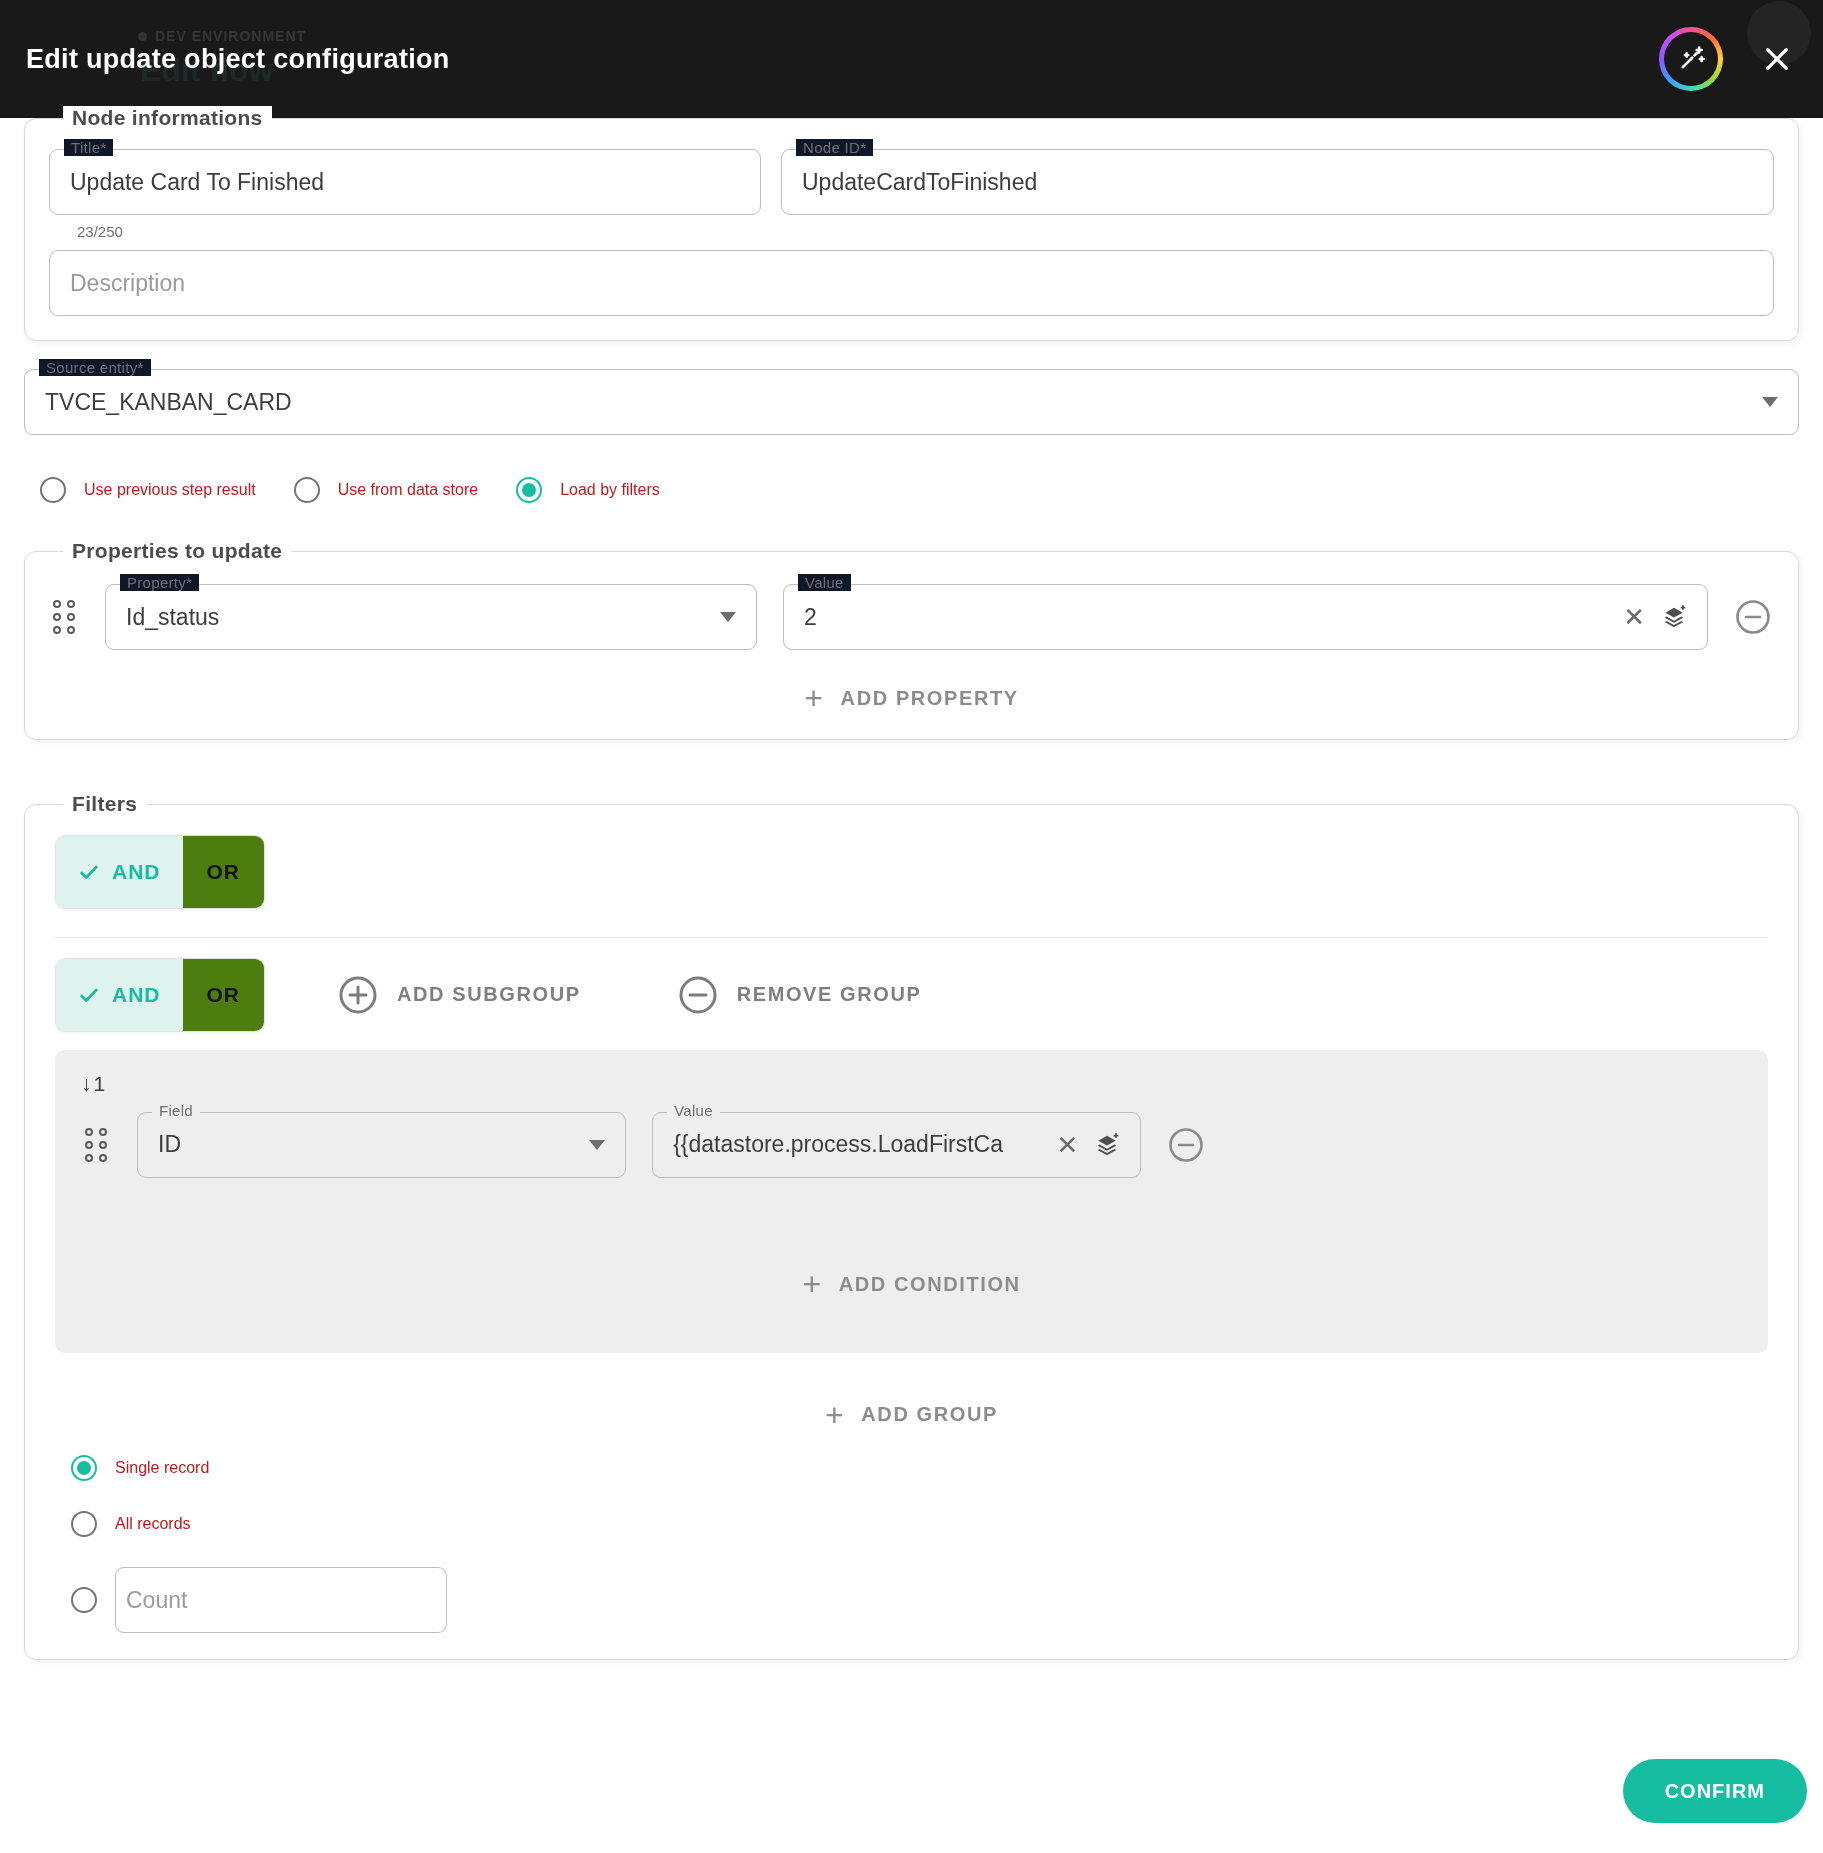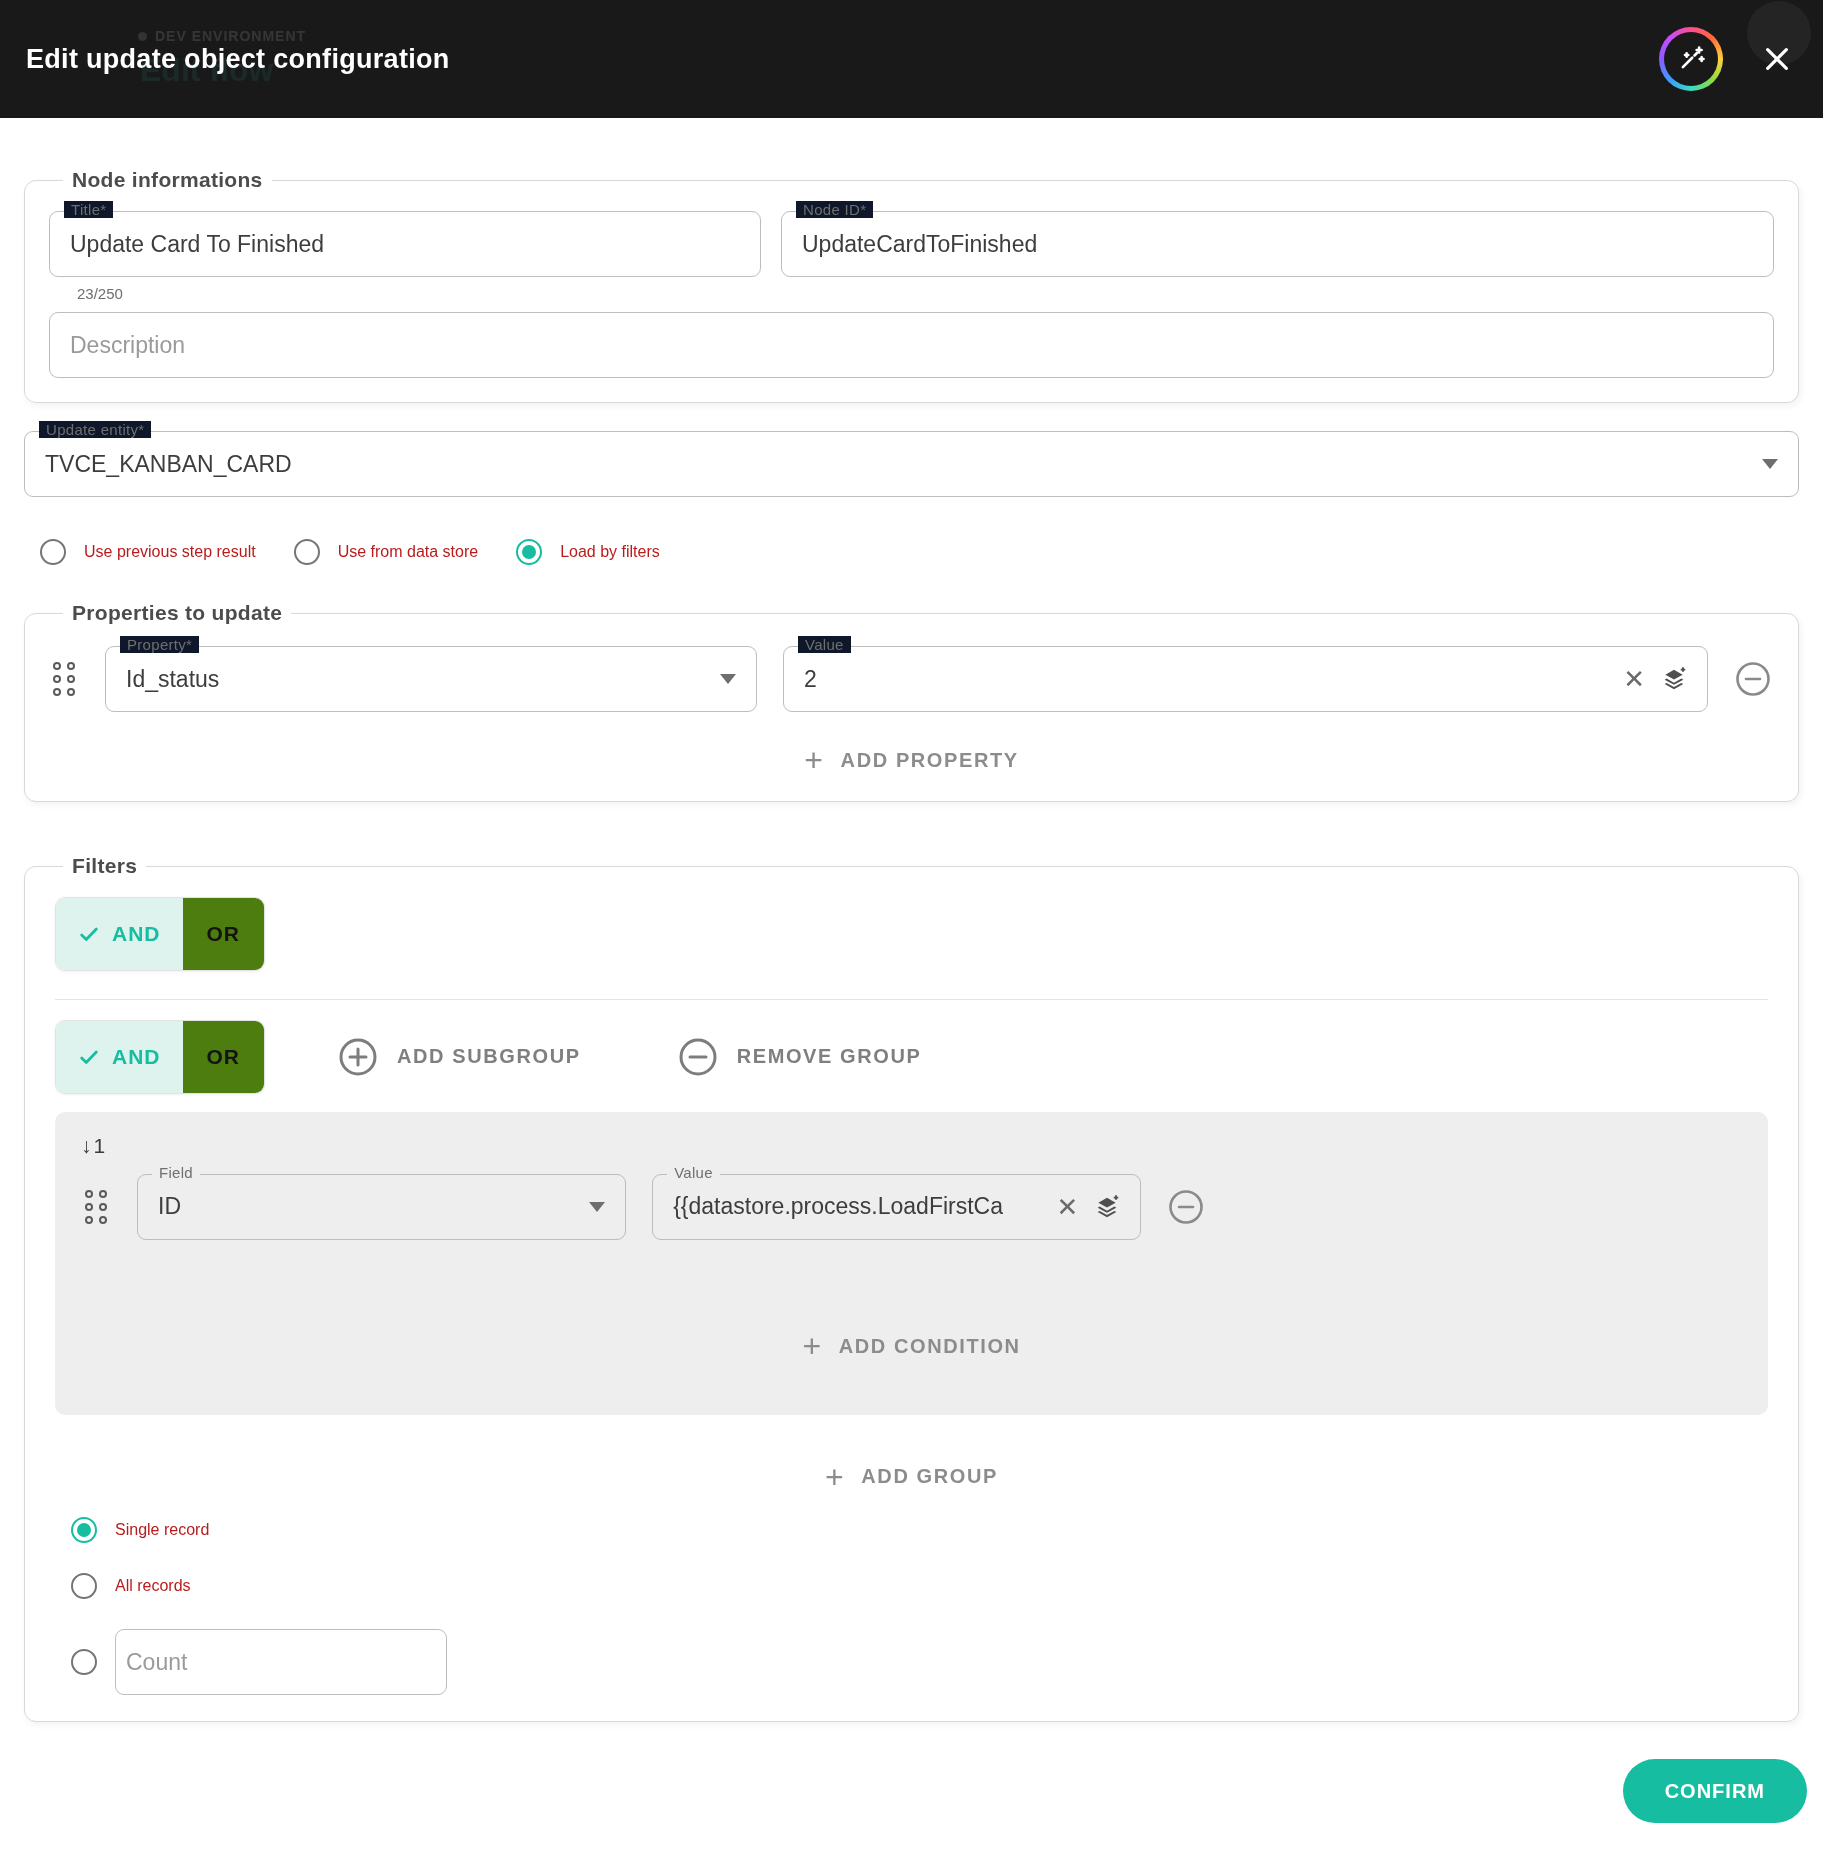--- a/index.html
+++ b/index.html
@@ -44,21 +44,21 @@
   input.bare{border:none;outline:none;width:100%;height:100%;font-size:23px;color:var(--ink);background:transparent;}
   input.bare::placeholder{color:#9a9a9a;}
 
   
   .fs{position:relative;border:1px solid var(--fs-border);border-radius:12px;margin:0 24px;background:#fff;box-shadow:2px 3px 7px rgba(0,0,0,.05);}
   .fs>.legend{position:absolute;top:-13px;left:38px;background:#fff;padding:0 9px;font-size:21px;font-weight:700;color:#4c4c4c;letter-spacing:.3px;}
 
   .content{position:relative;}
 
   
-  .fs-node{margin-top:62px;padding:30px 24px 24px;}
+  .fs-node{padding:30px 24px 24px;}
   .ni-row{display:flex;gap:20px;}
   .ni-title{width:712px;flex:0 0 auto;}
   .ni-nodeid{flex:1;}
   .counter{margin:8px 0 10px 28px;font-size:15px;color:#6f6f6f;}
 
   
   .src{margin:28px 24px 0;}
 
   
   .radio{width:26px;height:26px;border:2px solid #757575;border-radius:50%;position:relative;background:#fff;flex:0 0 auto;cursor:pointer;}
@@ -144,21 +144,21 @@
           <span class="val">UpdateCardToFinished</span>
         </div>
       </div>
       <div class="counter">23/250</div>
       <div class="box">
         <input class="bare" placeholder="Description" style="">
       </div>
     </div>
 
     <div class="box src">
-      <span class="lab">Update entity*</span>
+      <span class="lab">Source entity*</span>
       <span class="val">TVCE_KANBAN_CARD</span>
       <span class="caret"></span>
     </div>
 
     <div class="mode-row">
       <div class="opt">
         <span class="radio"></span>
         <span class="olabel">Use previous step result</span>
       </div>
       <div class="opt">

